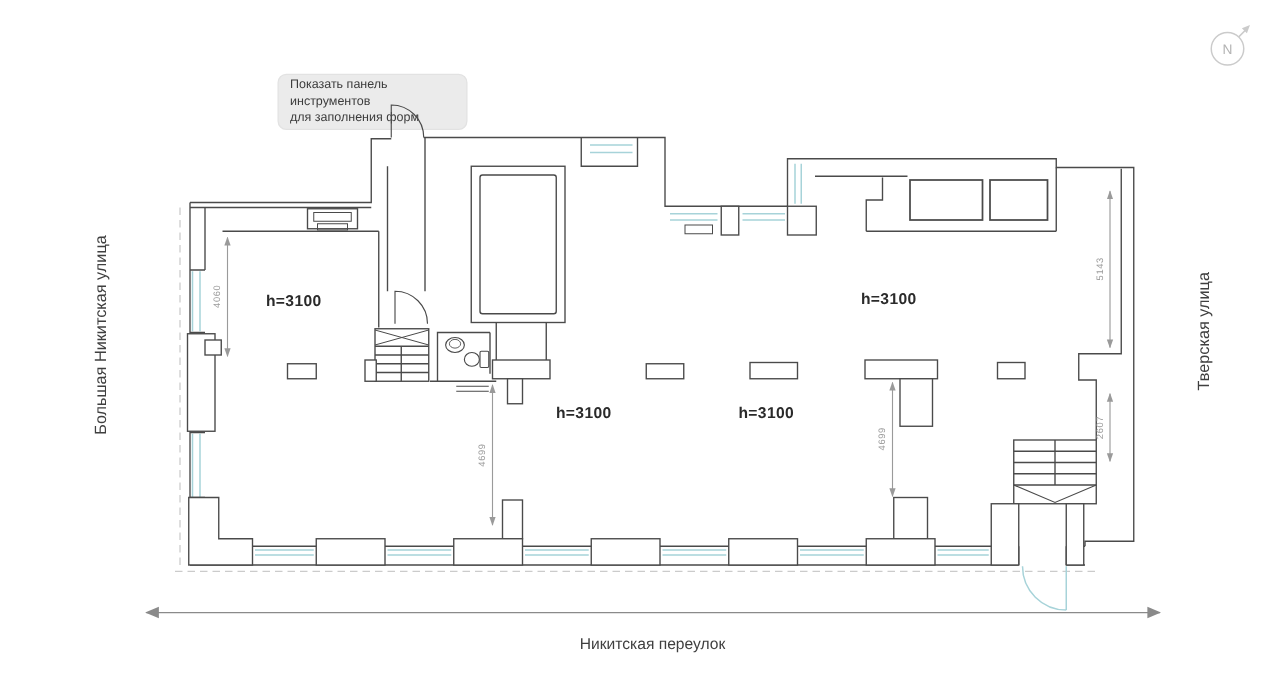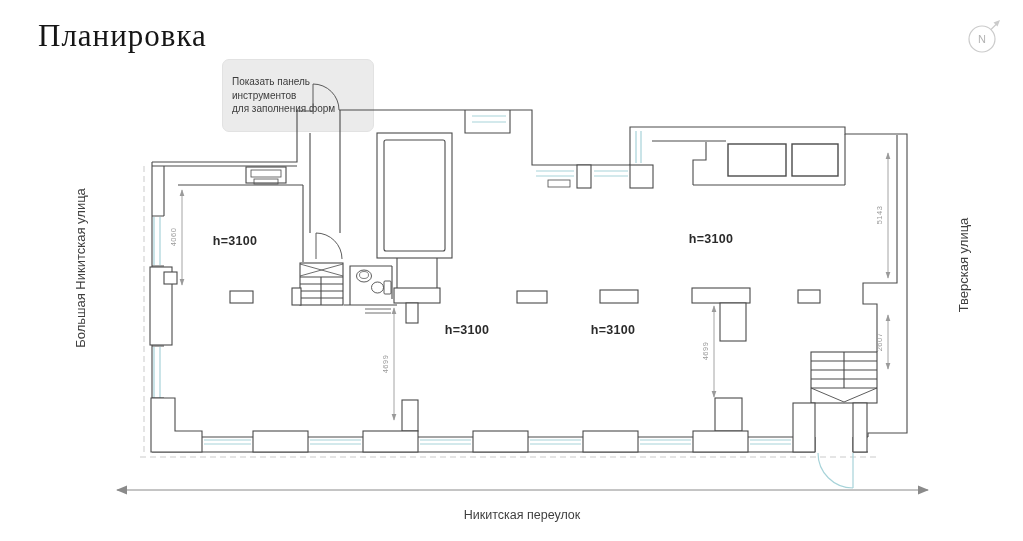--- a/index.html
+++ b/index.html
@@ -3,36 +3,35 @@
 <meta charset="utf-8">
 <style>
   html,body{margin:0;padding:0;background:#fff;}
   .stage{position:relative;width:1023px;height:541px;background:#ffffff;overflow:hidden;
          font-family:"Liberation Sans",sans-serif;}
   .title{position:absolute;left:38px;top:18px;margin:0;
          font-family:"Liberation Serif","DejaVu Serif",serif;
          font-size:31px;font-weight:400;letter-spacing:1px;color:#161616;}
   .tooltip{position:absolute;left:222px;top:59px;width:152px;box-sizing:border-box;
            background:#ebebeb;border:1px solid #e2e2e2;border-radius:7px;
-           padding:15px 9px;font-size:10px;line-height:1.35;color:#3c3c3c;}
+           padding:1px 9px;font-size:10px;line-height:1.35;color:#3c3c3c;}
   .street{position:absolute;white-space:nowrap;color:#3f3f3f;font-size:13px;}
   .street-left{left:80px;top:268px;transform:translate(-50%,-50%) rotate(-90deg);}
   .street-right{left:963px;top:265px;transform:translate(-50%,-50%) rotate(-90deg);}
   .street-bottom{left:522px;top:508px;transform:translate(-50%,0);font-size:12.5px;}
   .compass{position:absolute;left:958px;top:12px;}
   svg.plan{position:absolute;left:0;top:0;}
   .dimtext{font-size:7.5px;letter-spacing:.5px;fill:#9a9a9a;}
   .htext{font-size:12.5px;font-weight:600;letter-spacing:.3px;fill:#2a2a2a;}
 </style>
 </head>
 <body>
 
 <div class="stage">
 
-  <h1 class="title">Планировка</h1>
 
   <div class="tooltip">
     <span>Показать панель инструментов</span><br>
     <span>для заполнения форм</span>
   </div>
 
   <div class="compass">
     <svg width="52" height="52" viewBox="0 0 52 52">
       <circle cx="24" cy="27" r="13" fill="none" stroke="#cbcbcb" stroke-width="1.2"></circle>
       <text x="24" y="31" text-anchor="middle" font-size="11" fill="#b3b3b3">N</text>

